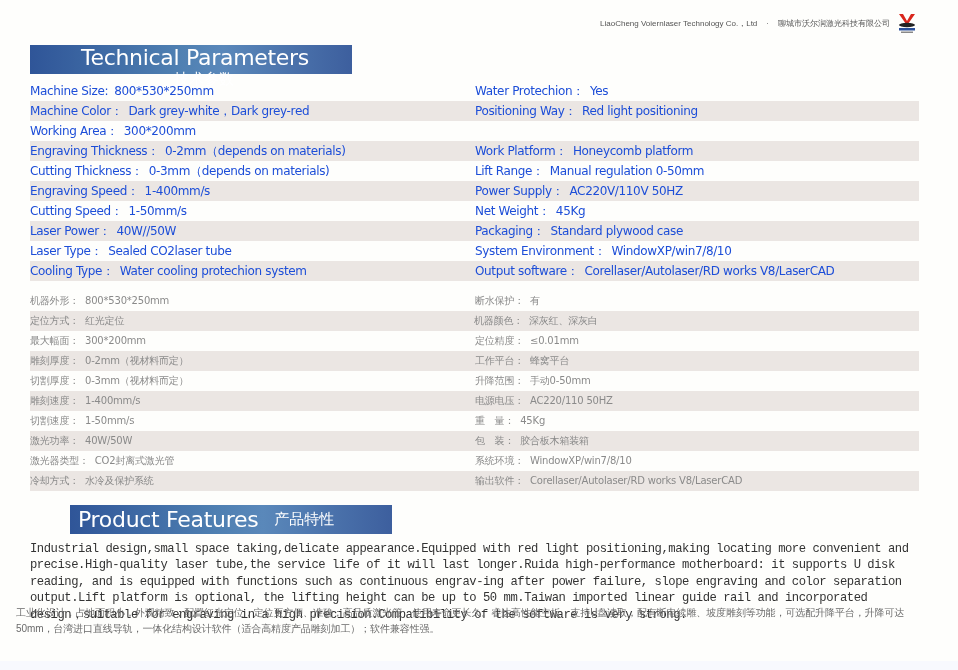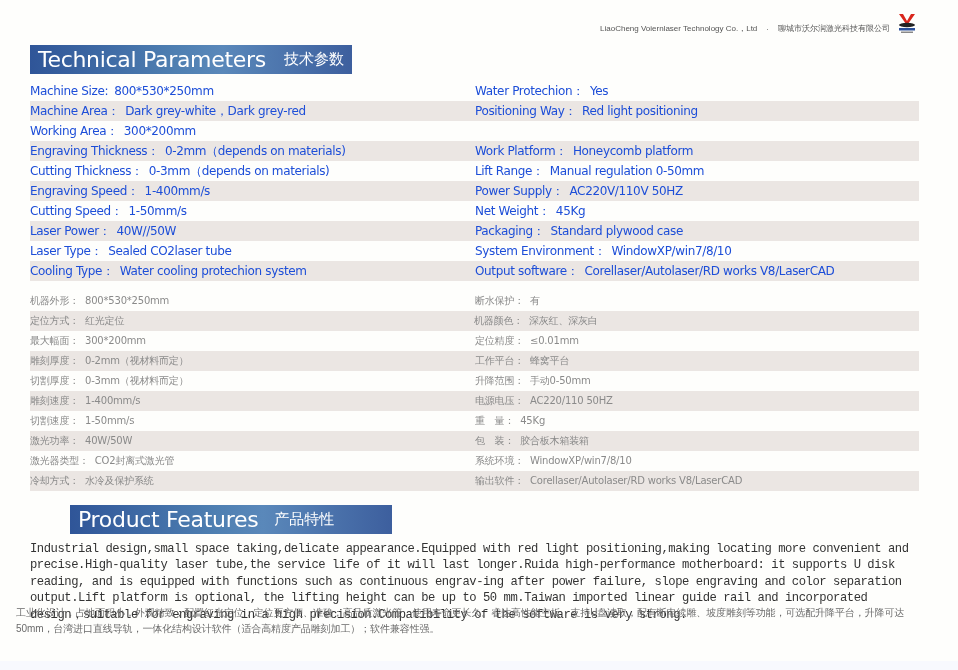--- a/index.html
+++ b/index.html
@@ -1,18 +1,18 @@
 <!DOCTYPE html>
 <html><head>
 <meta charset="utf-8">
 <style>
   * { box-sizing: border-box; margin: 0; padding: 0; }
   html, body { width: 958px; height: 670px; background: #fefefc; overflow: hidden; }
   body { position: relative; font-family: "Liberation Sans", "DejaVu Sans", sans-serif; color: #3a3a3a; }
-  .header-bar { position: absolute; top: 12px; right: 40px; display: flex; align-items: flex-end; gap: 6px; font-size: 8px; color: #555; margin-left: 21px; }
+  .header-bar { position: absolute; top: 12px; right: 40px; display: flex; align-items: center; gap: 6px; font-size: 8px; color: #555; margin-left: 21px; }
   .header-bar .sep { margin: 0 3px; color: #777; }
   .logo { width: 22px; height: 22px; position: relative; }
   .logo svg { width: 22px; height: 22px; }
   .section-title { position: absolute; left: 30px; height: 29px; width: 322px; display: flex; align-items: center; padding-left: 8px;
     background: linear-gradient(90deg, #2f5598 0%, #4e7fb1 45%, #5a88ba 60%, #3d5f9e 100%); color: #fff; }
   .section-title .en { font-size: 22px; font-family: "DejaVu Sans", sans-serif; letter-spacing: -0.3px; }
   .section-title .cn { font-size: 15px; margin-left: 18px; }
   .spec-table { position: absolute; left: 30px; width: 889px; }
   .spec-row { display: flex; height: 20px; align-items: center; font-size: 12px; font-family: "DejaVu Sans", sans-serif; color: #1d4ed8; }
   .spec-row:nth-child(even) { background: #ebe6e3; }
@@ -35,32 +35,32 @@
   <span class="logo">
     <svg viewBox="0 0 22 22">
       <polygon points="3,2 7,2 11,9 15,2 19,2 12,12 10,12" fill="#d9261c"></polygon>
       <ellipse cx="11" cy="13" rx="8" ry="2.2" fill="#222"></ellipse>
       <rect x="3" y="16" width="16" height="2.5" fill="#2a4f9a"></rect>
       <rect x="5" y="19.5" width="12" height="1.5" fill="#888"></rect>
     </svg>
   </span>
 </div>
 
-<div class="section-title" style="top:45px;">
+<div class="section-title" style="top:45px;flex-direction:column;">
   <span class="en">Technical Parameters</span>
   <span class="cn">技术参数</span>
 </div>
 
 <div class="spec-table" style="top:81px;">
   <div class="spec-row">
     <div class="cell"><span class="k">Machine Size:</span><span>800*530*250mm</span></div>
     <div class="cell right"><span class="k">Water Protechion：</span><span>Yes</span></div>
   </div>
   <div class="spec-row">
-    <div class="cell"><span class="k">Machine Area：</span><span>Dark grey-white，Dark grey-red</span></div>
+    <div class="cell"><span class="k">Machine Color：</span><span>Dark grey-white，Dark grey-red</span></div>
     <div class="cell right"><span class="k">Positioning Way：</span><span>Red light positioning</span></div>
   </div>
   <div class="spec-row">
     <div class="cell"><span class="k">Working Area：</span><span>300*200mm</span></div>
   </div>
   <div class="spec-row">
     <div class="cell"><span class="k">Engraving Thickness：</span><span>0-2mm（depends on materials)</span></div>
     <div class="cell right"><span class="k">Work Platform：</span><span>Honeycomb platform</span></div>
   </div>
   <div class="spec-row">

